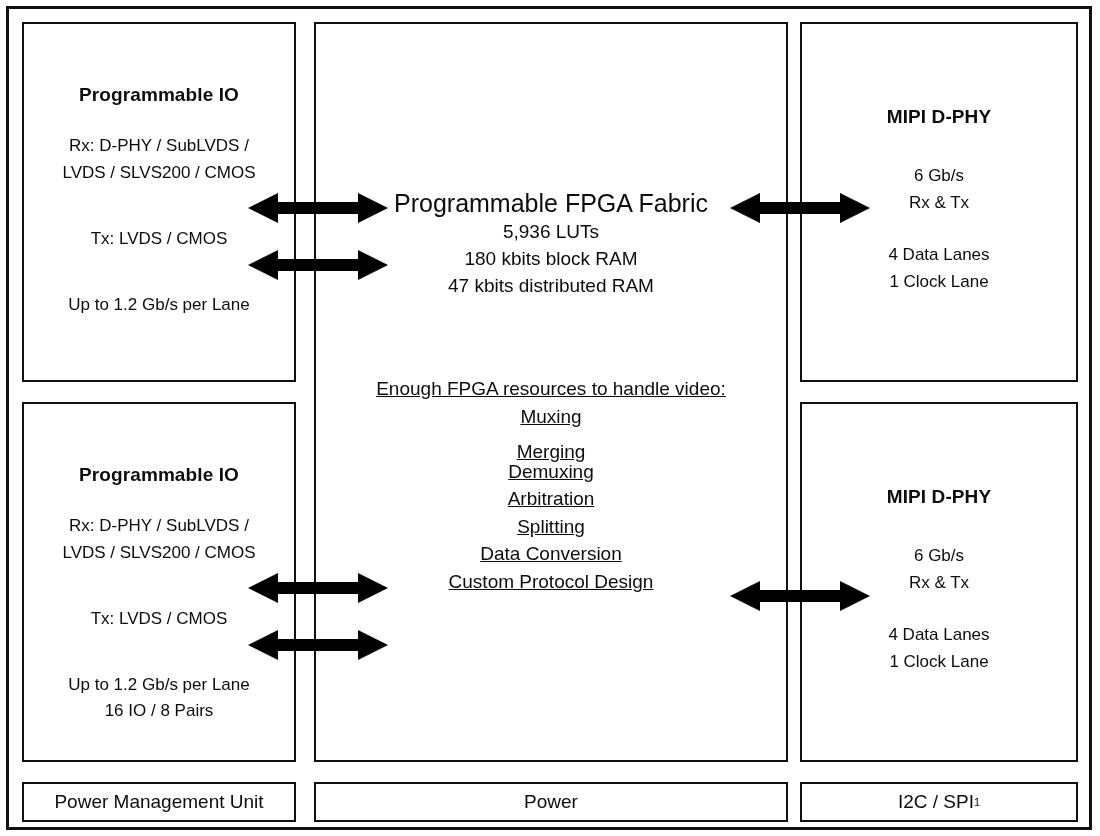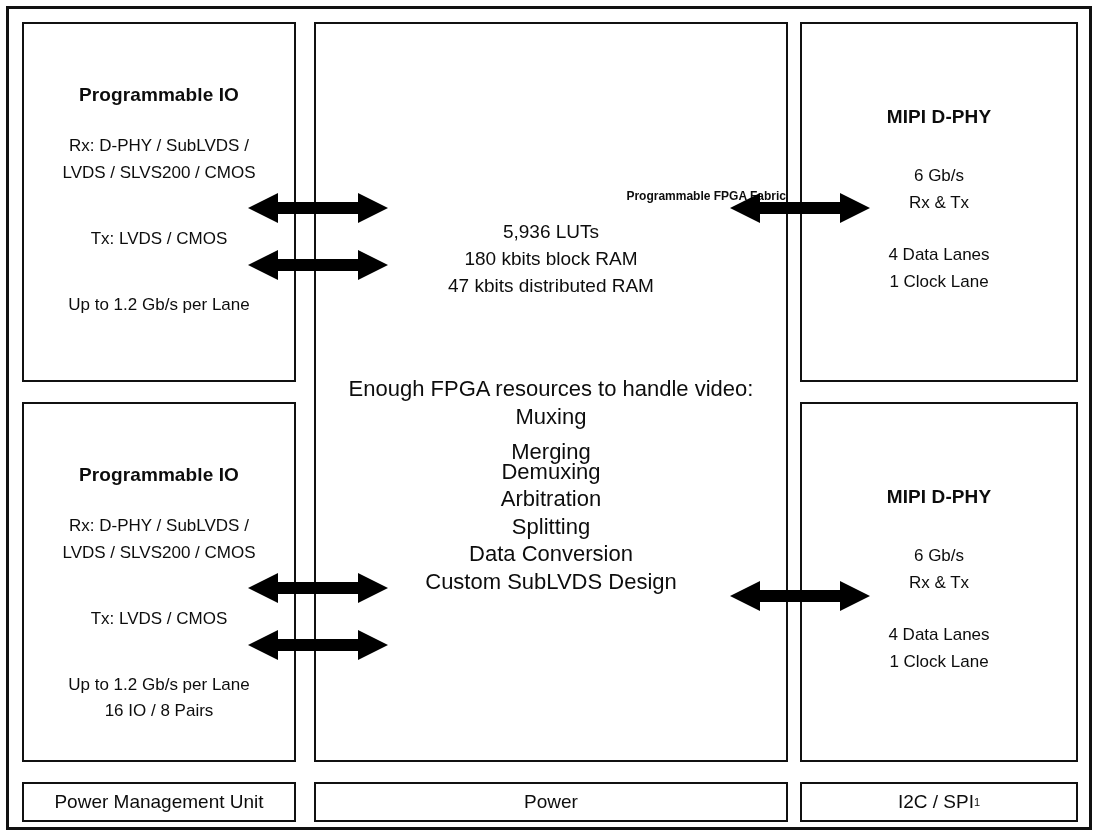--- a/index.html
+++ b/index.html
@@ -47,31 +47,31 @@
     font-weight: bold;
     font-size: 19px;
     letter-spacing: 0.1px;
   }
   .body-line {
     font-size: 17px;
     line-height: 26px;
     white-space: nowrap;
   }
   .center-title {
-    font-weight: bold;
-    font-size: 12px;
-    text-align: right;
+    font-weight: normal;
+    font-size: 25px;
   }
   .center-line {
     font-size: 19px;
     line-height: 27px;
   }
   .list-line {
-    font-size: 22px;
+    font-size: 19px;
     line-height: 27.5px;
+    text-decoration: underline;
   }
   
   .strip {
     position: absolute;
     border: 2px solid #111111;
     box-sizing: border-box;
     background: #ffffff;
     display: flex;
     align-items: center;
     justify-content: center;
@@ -120,21 +120,21 @@
     <div class="block-inner center-line" style="top:221px;">180 kbits block RAM</div>
     <div class="block-inner center-line" style="top:248px;">47 kbits distributed RAM</div>
 
     <div class="block-inner list-line" style="top:351px;">Enough FPGA resources to handle video:</div>
     <div class="block-inner list-line" style="top:379px;">Muxing</div>
     <div class="block-inner list-line" style="top:414px;">Merging</div>
     <div class="block-inner list-line" style="top:434px;">Demuxing</div>
     <div class="block-inner list-line" style="top:461px;">Arbitration</div>
     <div class="block-inner list-line" style="top:489px;">Splitting</div>
     <div class="block-inner list-line" style="top:516px;">Data Conversion</div>
-    <div class="block-inner list-line" style="top:544px;">Custom SubLVDS Design</div>
+    <div class="block-inner list-line" style="top:544px;">Custom Protocol Design</div>
   </div>
 
   <div class="block" style="left:800px; top:22px; width:278px; height:360px;">
     <div class="block-inner title" style="top:82px;">MIPI D-PHY</div>
     <div class="block-inner body-line" style="top:139px;">6 Gb/s</div>
     <div class="block-inner body-line" style="top:166px;">Rx &amp; Tx</div>
     <div class="block-inner body-line" style="top:218px;">4 Data Lanes</div>
     <div class="block-inner body-line" style="top:245px;">1 Clock Lane</div>
   </div>
 

